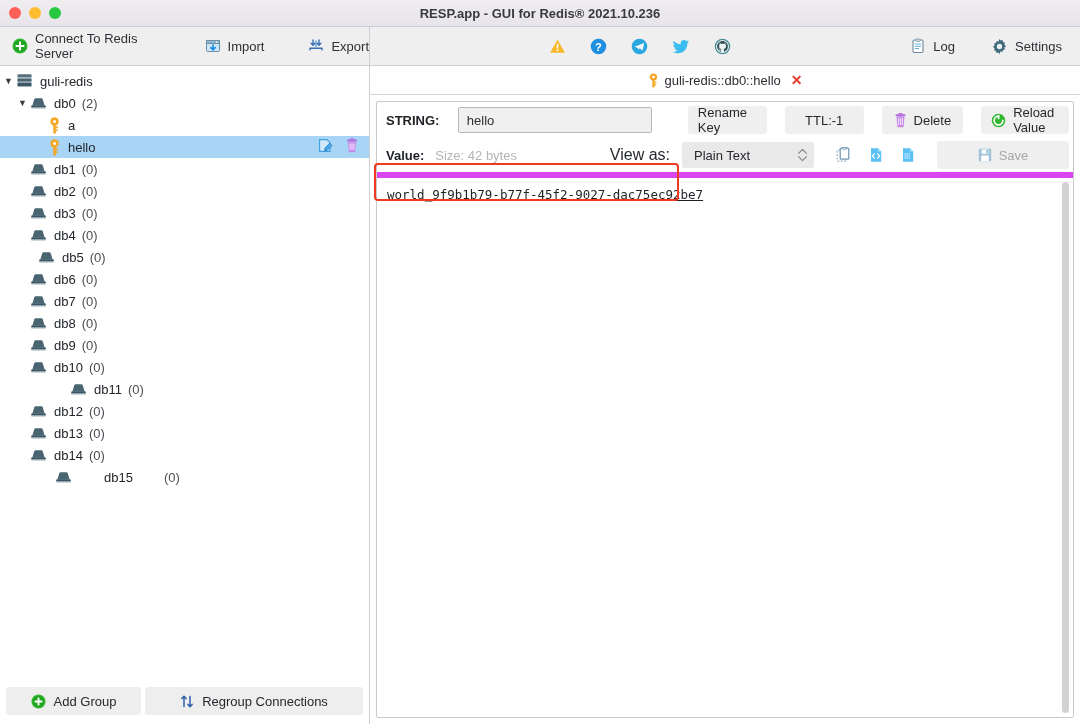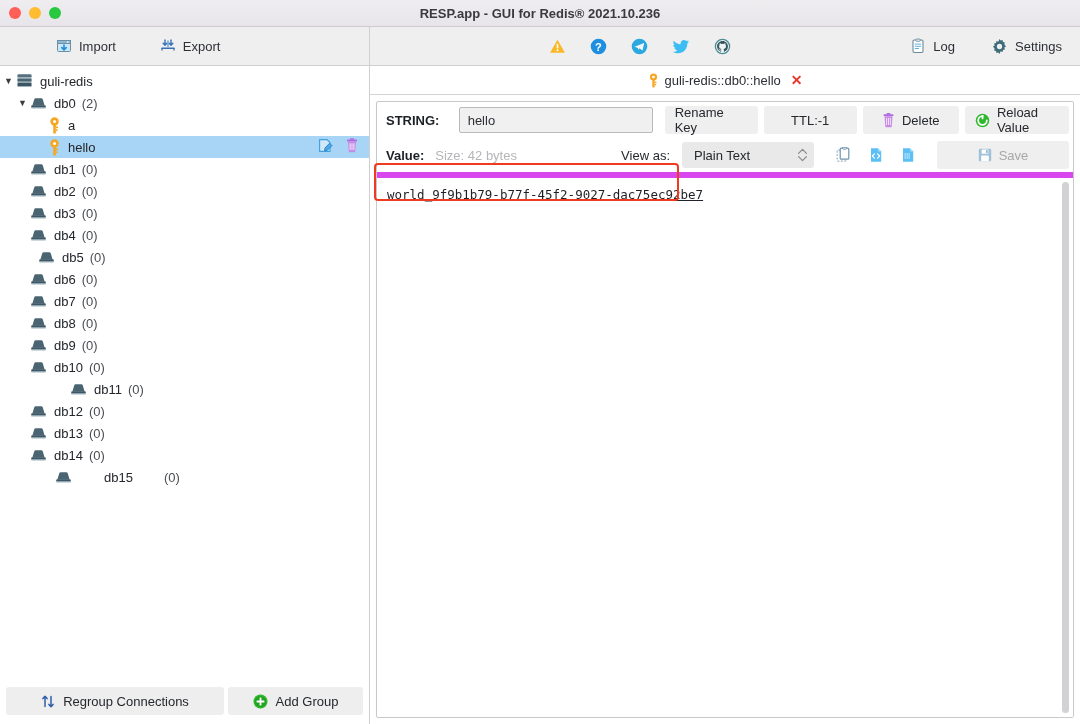--- a/index.html
+++ b/index.html
@@ -229,21 +229,21 @@
     min-height: 0;
     background: #ffffff;
     box-sizing: border-box;
   }
   #key-row {
     height: 36px;
     flex: 0 0 auto;
     display: flex;
     align-items: center;
     padding: 0 4px;
-    gap: 6px;
+    gap: 18px;
   }
   #key-type-label {
     font-weight: bold;
     font-size: 13px;
     color: #1d2025;
     padding-left: 5px;
     width: 84px;
   }
   #key-name-input {
     flex: 1;
@@ -293,21 +293,21 @@
     font-size: 13px;
     color: #1d2025;
     padding-left: 5px;
   }
   #value-size {
     color: #b5b5b8;
     font-size: 13px;
     margin-left: 5px;
   }
   #view-as-label {
-    font-size: 13px;
+    font-size: 16px;
     color: #26292e;
     margin-right: 6px;
   }
   #view-as-select {
     width: 132px;
     height: 26px;
     background: #e9e9e9;
     border: none;
     border-radius: 3px;
     display: flex;
@@ -400,20 +400,31 @@
       <span class="dot red"></span>
       <span class="dot yellow"></span>
       <span class="dot green"></span>
     </div>
     <div id="window-title">RESP.app - GUI for Redis® 2021.10.236</div>
   </div>
 
   <div id="toolbar">
     <div class="tb-left">
 
+      <div class="tb-btn connect">
+        <span class="icon">
+          <svg width="16" height="16" viewBox="0 0 16 16">
+            <circle cx="8" cy="8" r="7.5" fill="#2eb82e"></circle>
+            <circle cx="8" cy="8" r="6" fill="#22a322"></circle>
+            <rect x="7" y="3.6" width="2" height="8.8" fill="#ffffff" rx="0.4"></rect>
+            <rect x="3.6" y="7" width="8.8" height="2" fill="#ffffff" rx="0.4"></rect>
+          </svg>
+        </span>
+        <span>Connect To Redis Server</span>
+      </div>
 
       <div class="tb-btn import">
         <span class="icon">
           <svg width="16" height="16" viewBox="0 0 16 16">
             <rect x="1.5" y="2.5" width="13" height="11" rx="1" fill="#cfe6f7" stroke="#6a8fa8" stroke-width="1"></rect>
             <rect x="1.5" y="2.5" width="13" height="3" fill="#8fb8d0" stroke="#6a8fa8" stroke-width="1"></rect>
             <rect x="11" y="3.4" width="1.5" height="1.3" fill="#ffffff"></rect>
             <path d="M8 7 L8 11.6 M5.8 9.6 L8 11.9 L10.2 9.6" stroke="#1e8fe0" stroke-width="1.6" fill="none" stroke-linecap="round"></path>
           </svg>
         </span>
@@ -701,39 +712,39 @@
             <span class="node-icon"><svg width="19" height="14" viewBox="0 0 19 14">
                 <path d="M3.4 9.4 L5.2 3.4 A1.6 1.6 0 0 1 6.7 2.3 h5.6 a1.6 1.6 0 0 1 1.5 1.1 L15.6 9.4 Z" fill="#4a6572"></path>
                 <rect x="2.2" y="9.2" width="14.6" height="2.6" rx="1" fill="#3d5663"></rect>
                 <rect x="2.2" y="11.3" width="14.6" height="1.1" rx="0.5" fill="#9db4bd"></rect>
               </svg></span>
             <span>db15</span>
             <span class="node-count">(0)</span>
           </div>
         </div>
       <div id="sidebar-bottom">
-        <div class="bottom-btn regroup">
-          <span class="icon">
-            <svg width="14" height="15" viewBox="0 0 14 15">
-              <path d="M4 12.5 L4 2.5 M1.9 4.6 L4 2.3 L6.1 4.6" stroke="#2f5fa8" stroke-width="1.5" fill="none" stroke-linecap="round" stroke-linejoin="round"></path>
-              <path d="M10 2.5 L10 12.5 M7.9 10.4 L10 12.7 L12.1 10.4" stroke="#2f5fa8" stroke-width="1.5" fill="none" stroke-linecap="round" stroke-linejoin="round"></path>
-            </svg>
-          </span>
-          <span>Regroup Connections</span>
-        </div>
         <div class="bottom-btn add">
           <span class="icon">
             <svg width="15" height="15" viewBox="0 0 16 16">
               <circle cx="8" cy="8" r="7.5" fill="#2eb82e"></circle>
               <circle cx="8" cy="8" r="6" fill="#22a322"></circle>
               <rect x="7" y="3.8" width="2" height="8.4" fill="#ffffff" rx="0.4"></rect>
               <rect x="3.8" y="7" width="8.4" height="2" fill="#ffffff" rx="0.4"></rect>
             </svg>
           </span>
           <span>Add Group</span>
+        </div>
+        <div class="bottom-btn regroup">
+          <span class="icon">
+            <svg width="14" height="15" viewBox="0 0 14 15">
+              <path d="M4 12.5 L4 2.5 M1.9 4.6 L4 2.3 L6.1 4.6" stroke="#2f5fa8" stroke-width="1.5" fill="none" stroke-linecap="round" stroke-linejoin="round"></path>
+              <path d="M10 2.5 L10 12.5 M7.9 10.4 L10 12.7 L12.1 10.4" stroke="#2f5fa8" stroke-width="1.5" fill="none" stroke-linecap="round" stroke-linejoin="round"></path>
+            </svg>
+          </span>
+          <span>Regroup Connections</span>
         </div>
       </div>
     </div>
 
     <div id="right">
 
       <div id="tabbar">
         <div class="tab">
           <span class="icon">
             <svg width="13" height="15" viewBox="0 0 12 15">

